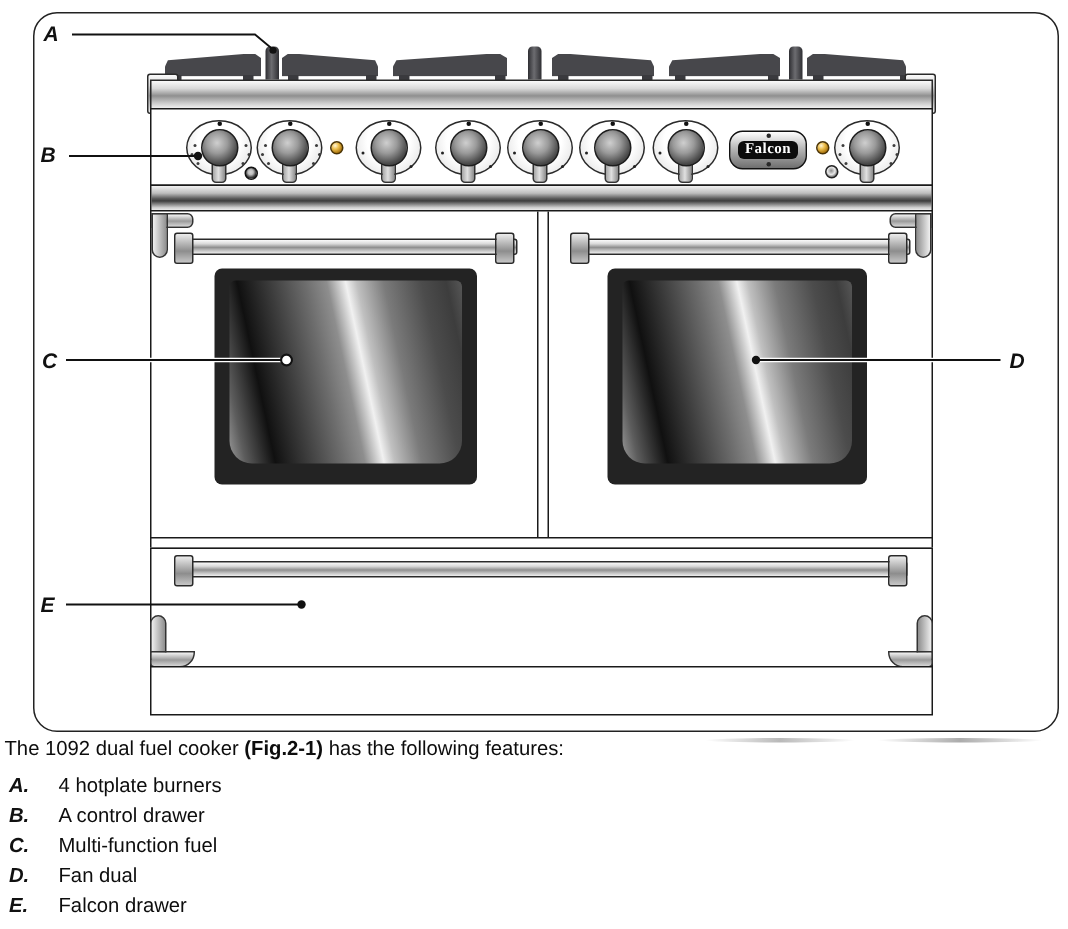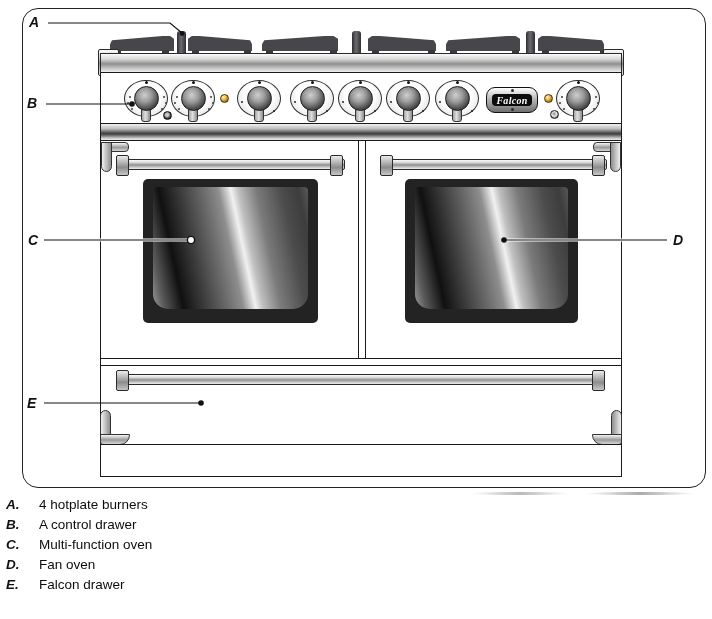--- a/index.html
+++ b/index.html
@@ -51,21 +51,21 @@
   
   .light{position:absolute;width:9px;height:9px;border-radius:50%;box-sizing:border-box;}
   .amber{background:radial-gradient(circle at 35% 30%,#fff6d8 0%,#edbf4e 35%,#a9740f 75%,#5f430c 100%);border:1px solid #4a3305;}
   .dark-light{background:radial-gradient(circle at 45% 40%,#d6d6d6 0%,#bdbdbd 30%,#3a3a3a 62%,#101010 100%);border:1px solid #111;}
   .silver-light{background:radial-gradient(circle at 45% 40%,#8f8f8f 0%,#e9e9e9 45%,#5a5a5a 80%,#2c2c2c 100%);border:1px solid #222;}
 
   
   .badge{position:absolute;left:486px;top:87px;width:52px;height:26px;border-radius:9px;
          background:linear-gradient(180deg,#ffffff,#b9b9b9 45%,#6f6f6f);border:1.2px solid #111;box-sizing:border-box;}
   .badge-inner{position:absolute;left:5px;right:5px;top:6px;bottom:6px;background:#0c0c0c;border-radius:4px;
-         display:flex;align-items:center;justify-content:center;font-style:italic;}
+         display:flex;align-items:flex-start;justify-content:center;}
   .badge-text{font-family:"Liberation Serif",serif;font-weight:700;font-size:10px;color:#fff;letter-spacing:.3px;}
   .screw{position:absolute;left:50%;width:3px;height:3px;margin-left:-1.5px;border-radius:50%;background:#2a2a2a;}
 
   
   .win{position:absolute;background:#232323;border-radius:5px;}
   .win-glass{position:absolute;left:10px;right:10px;top:8px;bottom:14px;border-radius:4px 4px 15px 15px;
       background:linear-gradient(78deg,#9a9a9a 0%,#5d5d5d 6%,#101010 17%,#3c3c3c 29%,#6d6d6d 42%,#8e8e8e 50%,
                  #f1f1f1 57%,#c0c0c0 61%,#7b7b7b 71%,#4c4c4c 85%,#3d3d3d 94%,#575757 100%);}
 
   .vline{position:absolute;width:1.3px;background:#1a1a1a;}
@@ -247,36 +247,37 @@
   <div class="callout" style="left:29px;top:14px;">A</div>
   <div class="callout" style="left:27px;top:95px;">B</div>
   <div class="callout" style="left:28px;top:232px;">C</div>
   <div class="callout" style="left:673px;top:232px;">D</div>
   <div class="callout" style="left:27px;top:395px;">E</div>
 
   <div class="smudge" style="left:470px;top:492px;width:100px;opacity:.5;"></div>
   <div class="smudge" style="left:585px;top:492px;width:110px;opacity:.6;"></div>
 
   <div class="caption">
+    <div class="cap-title"><span>The 1092 dual fuel cooker </span><b>(Fig.2-1)</b><span> has the following features:</span></div>
     <div class="feat-list">
       <div class="feat-row">
         <span class="f-letter">A.</span>
         <span class="f-text">4 hotplate burners</span>
       </div>
       <div class="feat-row">
         <span class="f-letter">B.</span>
         <span class="f-text">A control drawer</span>
       </div>
       <div class="feat-row">
         <span class="f-letter">C.</span>
-        <span class="f-text">Multi-function oven</span>
+        <span class="f-text">Multi-function fuel</span>
       </div>
       <div class="feat-row">
         <span class="f-letter">D.</span>
-        <span class="f-text">Fan oven</span>
+        <span class="f-text">Fan dual</span>
       </div>
       <div class="feat-row">
         <span class="f-letter">E.</span>
         <span class="f-text">Falcon drawer</span>
       </div>
     </div>
   </div>
 
 </div>
 

